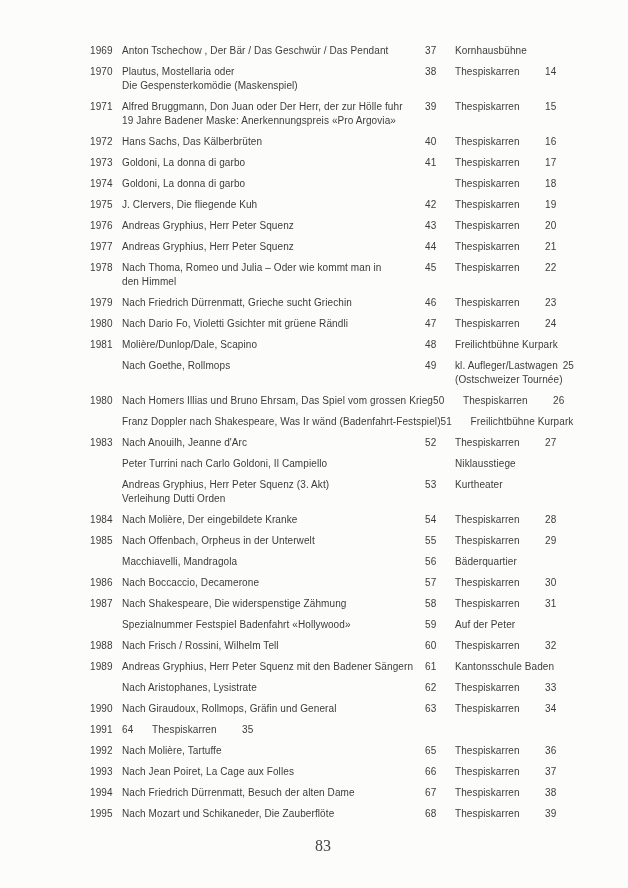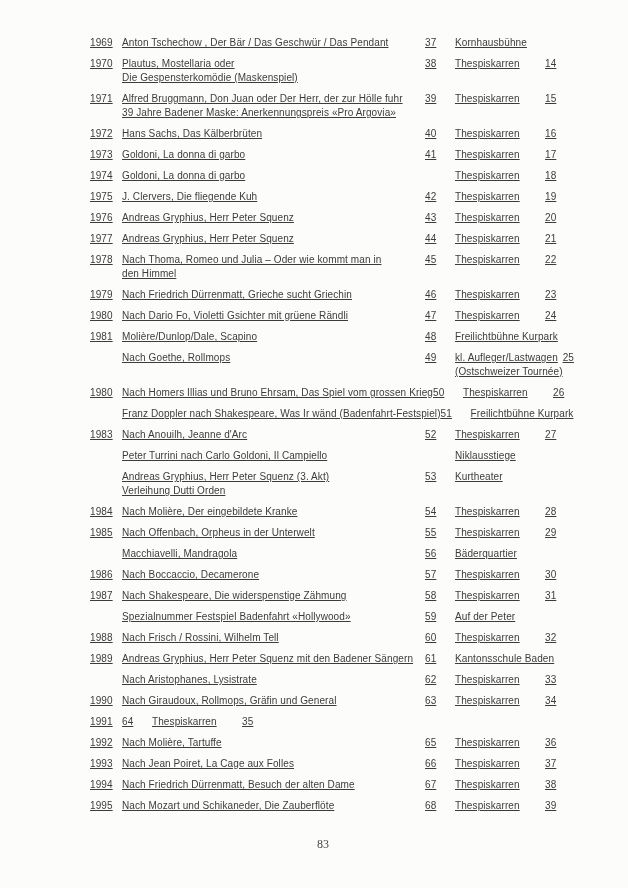--- a/index.html
+++ b/index.html
@@ -14,22 +14,21 @@
     background: #fcfcfb;
     overflow: hidden;
     font-family: "Liberation Sans", "DejaVu Sans", sans-serif;
     font-size: 10px;
     color: #3c3c3c;
     letter-spacing: 0.1px;
   }
   .rows {
     position: absolute;
     left: 90px;
-    top: 36px;
-    text-decoration: underline;
+    top: 44px;
   }
   .row {
     display: flex;
     align-items: flex-start;
     line-height: 14px;
     margin-bottom: 7px;
   }
   .cell { white-space: nowrap; }
   .cell.year  { flex: 0 0 32px; }
   .cell.title { flex: 0 0 auto; min-width: 303px; }
@@ -37,21 +36,21 @@
   .cell.venue { flex: 0 0 auto; min-width: 90px; }
   .cell.num2  { flex: 0 0 auto; }
   .page-number {
     position: absolute;
     top: 837px;
     left: 0;
     width: 628px;
     text-align: center;
     text-indent: 18px;
     font-family: "Liberation Serif", "DejaVu Serif", serif;
-    font-size: 12px;
+    font-size: 16px;
     color: #454545;
   }
 </style>
 </head>
 <body>
 
 <div class="page">
   <div class="rows">
   <div class="row">
     <div class="cell year">1969</div>
@@ -75,21 +74,21 @@
     <div class="cell venue">
           <div>Thespiskarren</div>
         </div>
     <div class="cell num2">14</div>
   </div>
 
   <div class="row">
     <div class="cell year">1971</div>
     <div class="cell title">
           <div>Alfred Bruggmann, Don Juan oder Der Herr, der zur Hölle fuhr</div>
-          <div>39 Jahre Badener Maske: Anerkennungspreis «Pro Argovia»</div>
+          <div>19 Jahre Badener Maske: Anerkennungspreis «Pro Argovia»</div>
         </div>
     <div class="cell num1">39</div>
     <div class="cell venue">
           <div>Thespiskarren</div>
         </div>
     <div class="cell num2">15</div>
   </div>
 
   <div class="row">
     <div class="cell year">1972</div>

